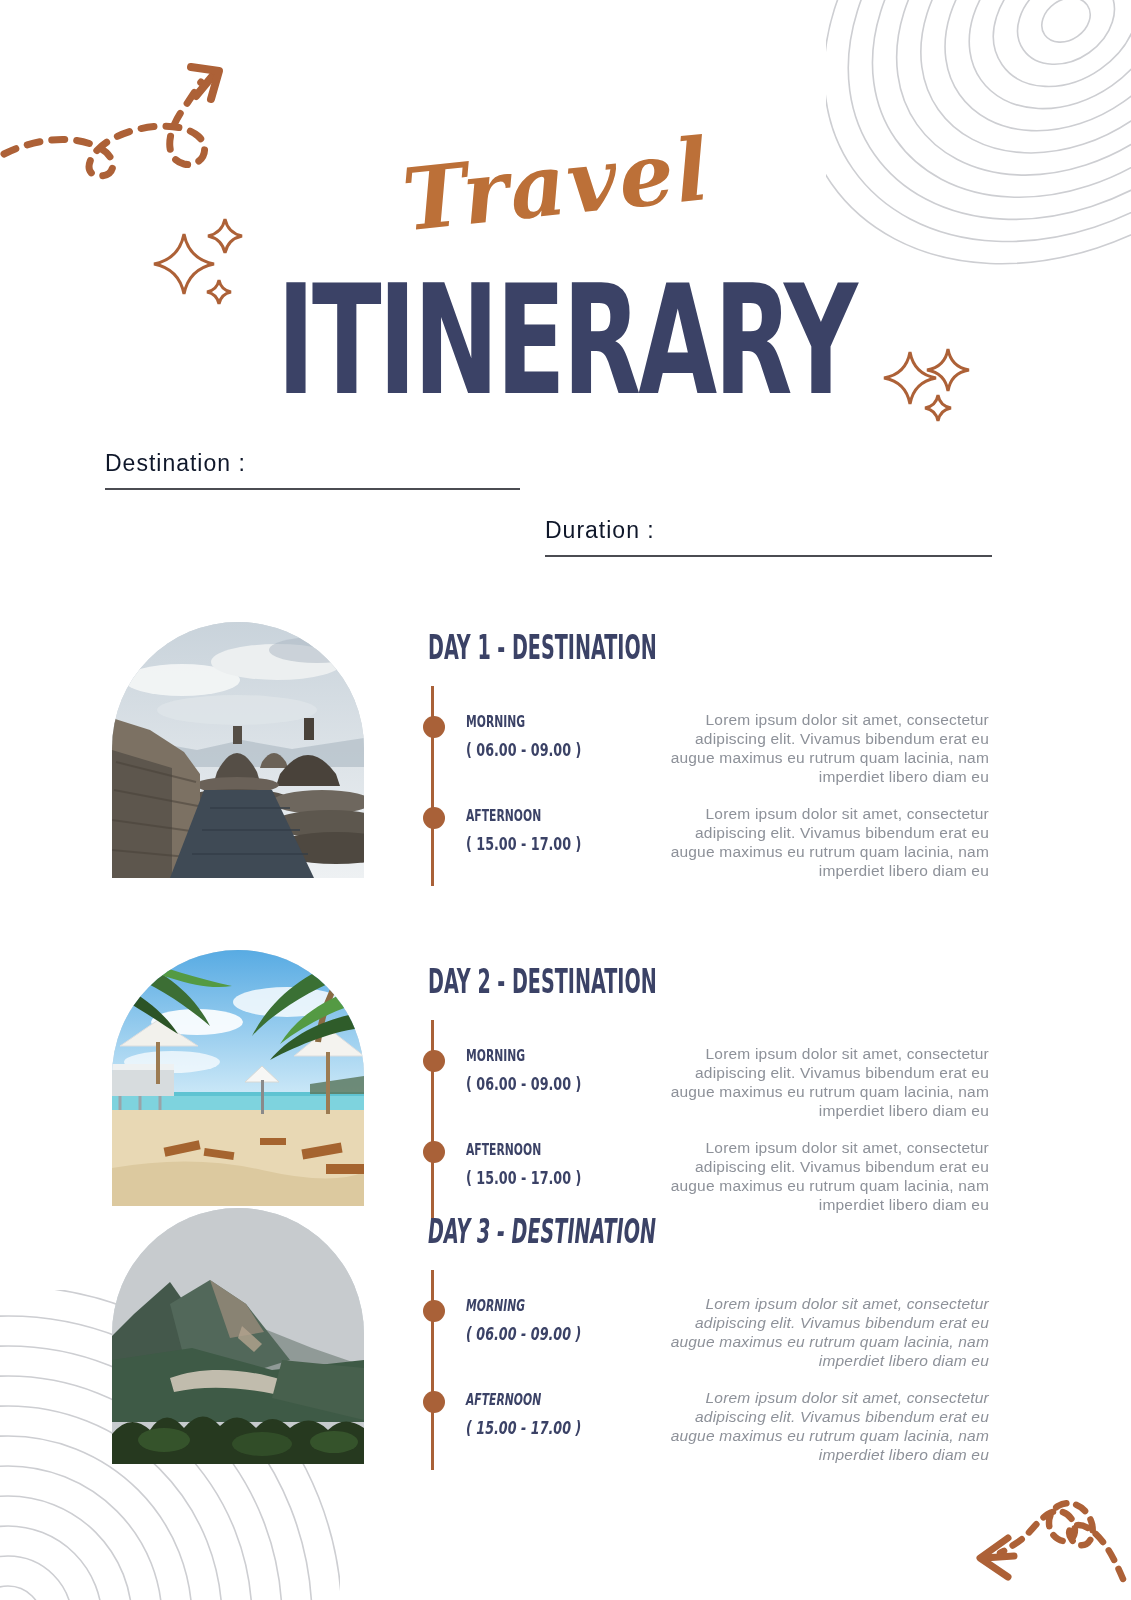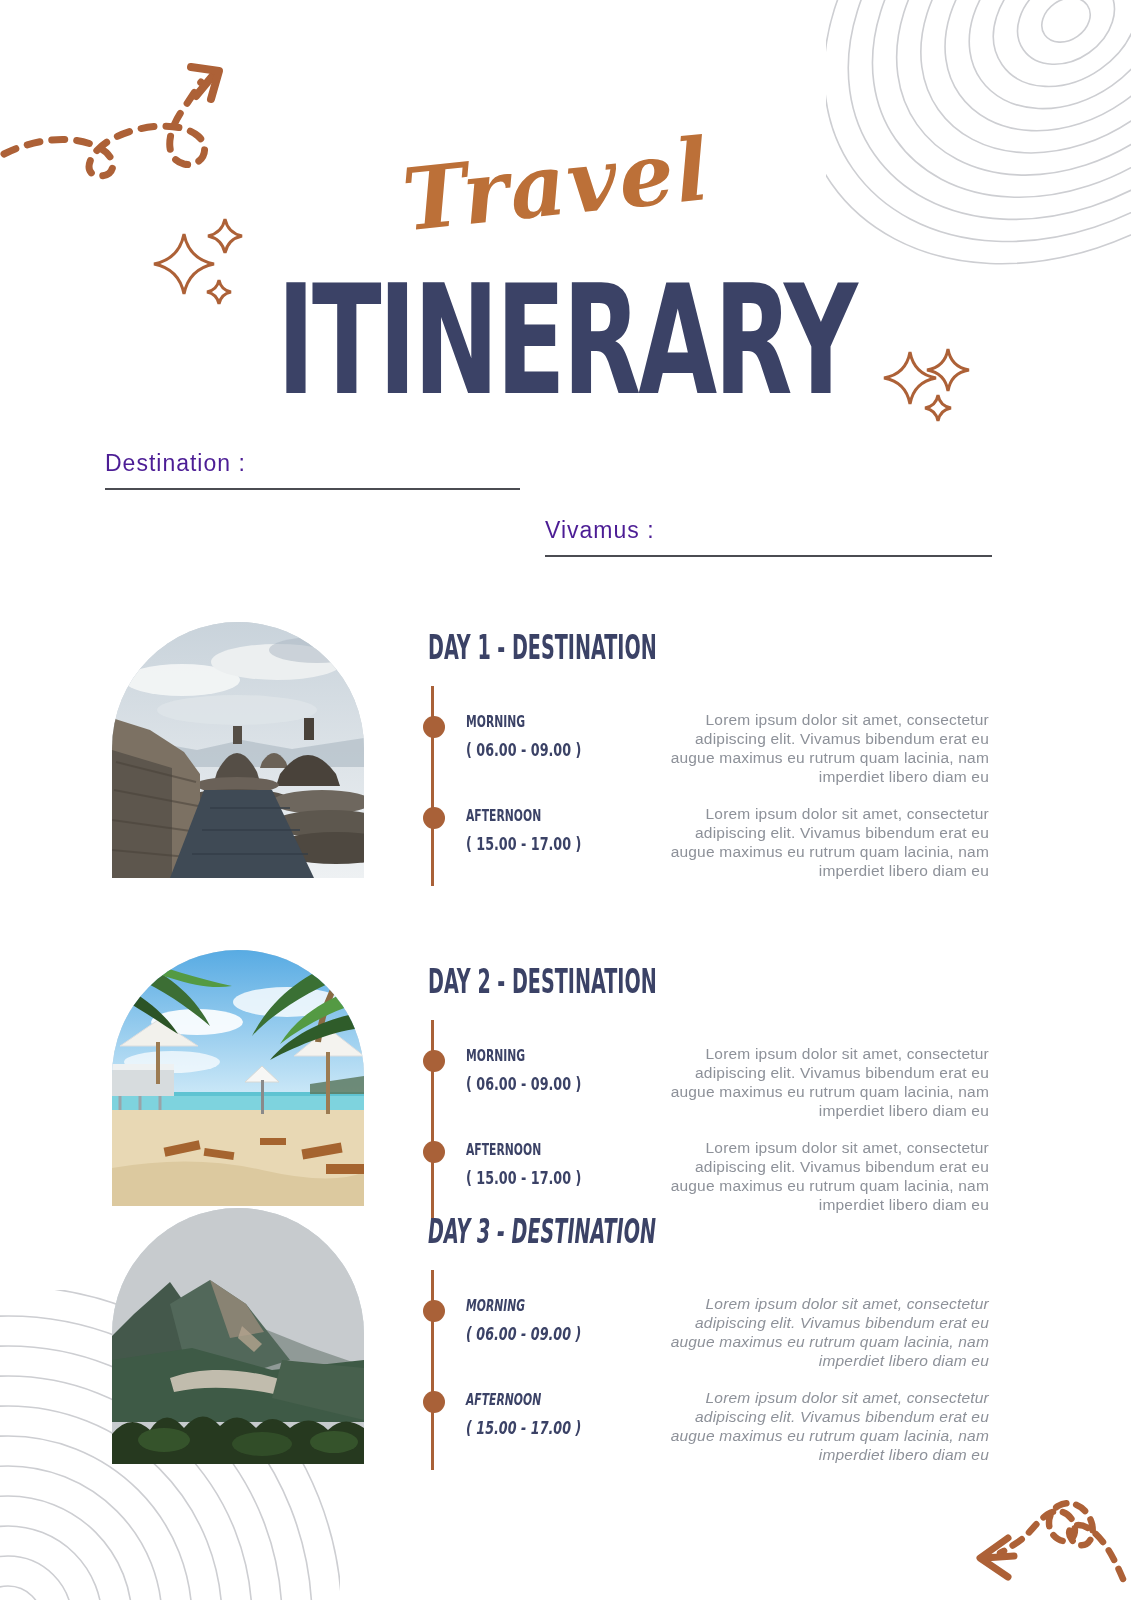--- a/index.html
+++ b/index.html
@@ -19,21 +19,21 @@
   
   .title-script{left:398px;top:150px;z-index:3;color:#bc7038;
     font-family:"DejaVu Serif",serif;font-style:italic;font-weight:bold;
     font-size:86px;transform:rotate(-6deg);transform-origin:left top;letter-spacing:2px;}
   .title-main{left:250px;top:252px;width:632px;text-align:center;z-index:3;color:#3b4266;
     font-family:"DejaVu Sans",sans-serif;font-weight:bold;font-size:102px;letter-spacing:-3px;
     transform:scaleY(1.48);transform-origin:center top;white-space:nowrap;}
 
   
   .field{position:absolute;height:38px;border-bottom:2px solid #4b4c52;z-index:2;}
-  .field .flabel{font-size:23px;letter-spacing:1px;color:#4c1d95;}
+  .field .flabel{font-size:23px;letter-spacing:1px;color:#0f172a;}
   .f1{left:105px;top:450px;width:415px;}
   .f2{left:545px;top:452px;width:447px;}
   .f3{left:105px;top:514px;width:415px;}
   .f4{left:545px;top:517px;width:447px;}
 
   
   .day{position:absolute;left:0;width:993px;height:292px;z-index:2;}
   .d1{top:600px;} .d2{top:934px;text-decoration:underline;} .d3{top:1184px;font-style:italic;}
   .photo-frame{position:absolute;left:112px;width:252px;height:256px;overflow:hidden;
     border-radius:126px 126px 0 0;background:#ccd4da;}
@@ -100,21 +100,21 @@
       <path d="M30,12 Q34,34 56,38 Q34,42 30,64 Q26,42 4,38 Q26,34 30,12 Z"></path>
       <path d="M68,9 Q71,27 89,30 Q71,33 68,51 Q65,33 47,30 Q65,27 68,9 Z"></path>
       <path d="M58,55 Q60,66 71,68 Q60,70 58,81 Q56,70 45,68 Q56,66 58,55 Z"></path>
     </g>
   </svg>
 
   <div class="field f1">
     <span class="flabel">Destination :</span>
   </div>
   <div class="field f4">
-    <span class="flabel">Vivamus :</span>
+    <span class="flabel">Duration :</span>
   </div>
 
   <div class="day d1">
     <div class="photo-frame">
       <svg width="252" height="256" viewBox="0 0 252 256">
         <defs>
           <linearGradient id="skyT" x1="0" y1="0" x2="0" y2="1">
             <stop offset="0" stop-color="#c9d3db"></stop>
               <stop offset="1" stop-color="#eef1f3"></stop>
           </linearGradient>

